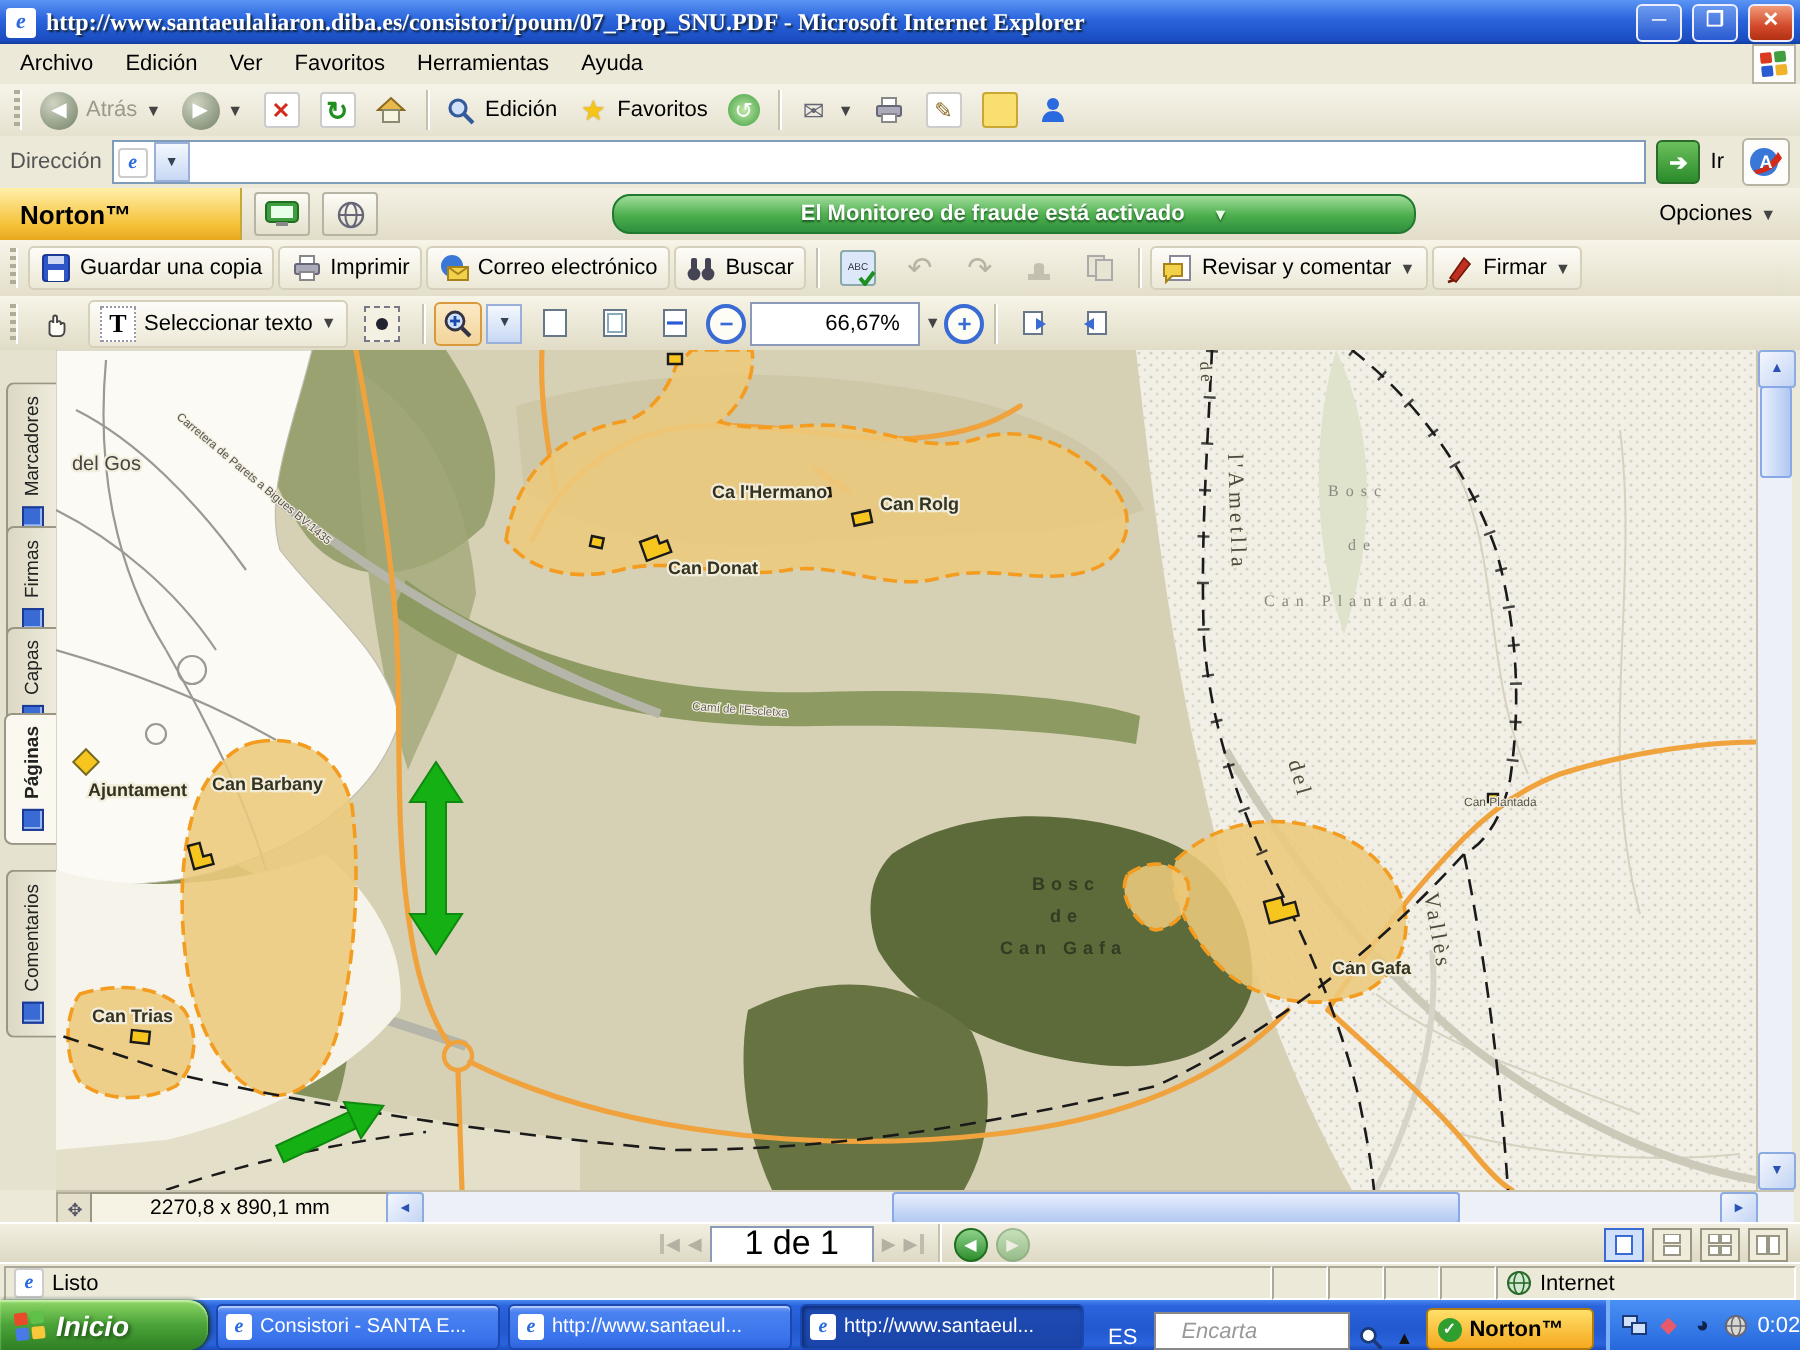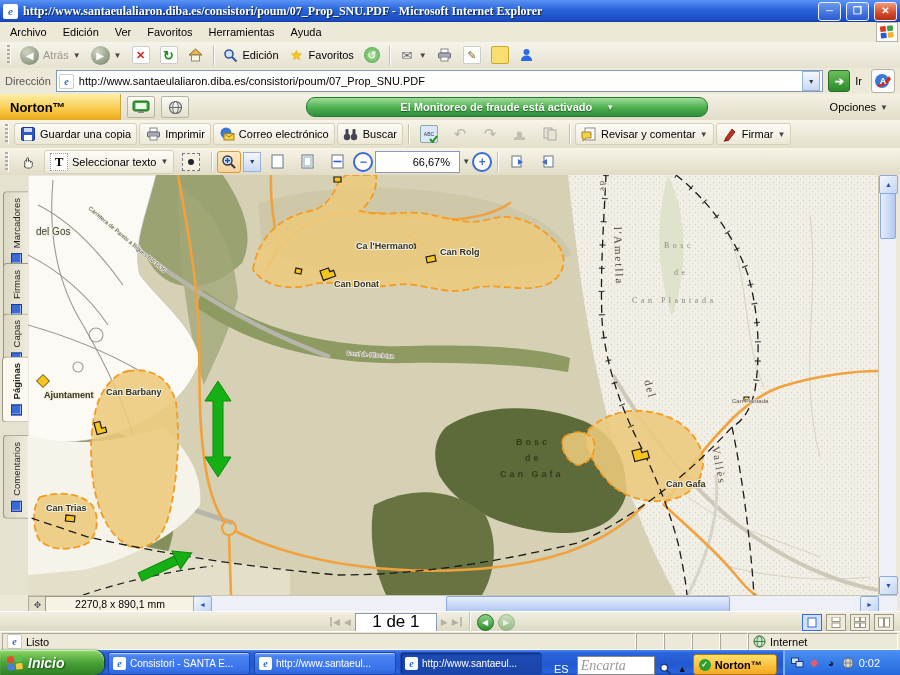--- a/index.html
+++ b/index.html
@@ -123,21 +123,21 @@
     box-shadow:inset 0 1px 1px #c8f0a8, 1px 0 2px #12340e;display:flex;align-items:center;gap:5px;padding-left:7px;
     color:#fff;font-weight:bold;font-style:italic;font-size:14px;text-shadow:1px 1px 2px #1a4a10;}
   .task{height:21px;width:132px;border-radius:3px;border:1px solid #1a48b0;flex:none;
     background:linear-gradient(180deg,#7aa4f8 0%,#4a82f0 15%,#3a74ec 75%,#2e64dc 100%);
     box-shadow:inset 0 1px 0 rgba(255,255,255,.45);display:flex;align-items:center;gap:4px;padding:0 4px;color:#fff;}
   .task.pressed{background:linear-gradient(180deg,#1e4cb4,#1a44a8);box-shadow:inset 1px 1px 2px #0e2a70;}
   .task .label{white-space:nowrap;overflow:hidden;text-overflow:ellipsis;font-size:10px;}
   .smlico{width:13px;height:13px;background:#fff;border-radius:2px;flex:none;display:flex;align-items:center;justify-content:center;
     font-family:"Liberation Serif",serif;font-weight:bold;font-style:italic;color:#2a6ae0;font-size:10px;}
   .lang{color:#fff;font-size:11px;padding:0 4px;}
-  .encarta{width:70px;height:17px;border:1px solid #888;background:#fff;font-size:14px;font-family:Liberation Serif, serif;padding:0 3px;}
+  .encarta{width:70px;height:17px;border:1px solid #888;background:#fff;font-size:11px;font-family:Liberation Sans, sans-serif;padding:0 13px;}
   .encarta::placeholder{color:#999;font-style:italic;}
   .nortontask{height:19px;width:72px;border-radius:3px;border:1px solid #b07a10;flex:none;
     background:linear-gradient(180deg,#ffe06a,#f5a81e);display:flex;align-items:center;gap:4px;padding:0 5px;font-weight:bold;}
   .ncheck{width:12px;height:12px;border-radius:50%;background:#2f9f2f;color:#fff;font-size:8px;display:flex;align-items:center;justify-content:center;}
   .tray{height:25px;margin-left:2px;border-left:2px solid #7ab0f8;flex:none;width:118px;
     background:linear-gradient(180deg,#4a90f4,#2668dc);display:flex;align-items:center;gap:4px;padding:0 6px;color:#fff;}
   .trayico{width:13px;height:13px;display:flex;align-items:center;justify-content:center;font-size:11px;flex:none;}
 </style>
 </head>
 <body>
@@ -240,21 +240,20 @@
             <path d="M1,13 C1,9 4,7.5 6.5,7.5 C9,7.5 12,9 12,13 Z" fill="#2a6ae0"></path>
           </svg>
       </span>
     </span>
   </div>
 
   <div class="row addrbar">
     <span class="addrlabel">Dirección</span>
     <span class="addrbox">
       <span class="smlico" style="border:1px solid #ccc;">e</span>
-      <input value="http://www.santaeulaliaron.diba.es/consistori/poum/07_Prop_SNU.PDF" style="">
       <span class="ddbtn">▼</span>
     </span>
     <span class="gobtn">➔</span>
     <span>Ir</span>
     <span class="adobebadge">
       <svg width="18" height="18" viewBox="0 0 18 18">
           <circle cx="8" cy="9" r="7" fill="#3a78d8"></circle>
           <path d="M3,13 C7,13 12,9 15,4 L17,7 C14,12 8,15 4,15 Z" fill="#d42a1a"></path>
           <text x="9" y="12" font-size="9" font-weight="bold" fill="#fff" text-anchor="middle" font-family="Liberation Sans, sans-serif">A</text>
         </svg>

